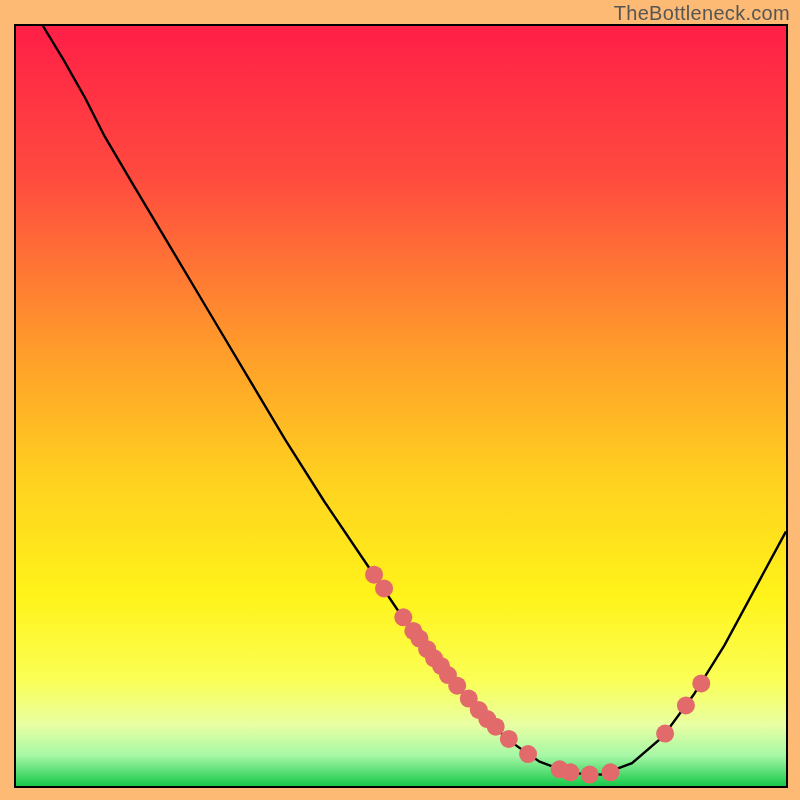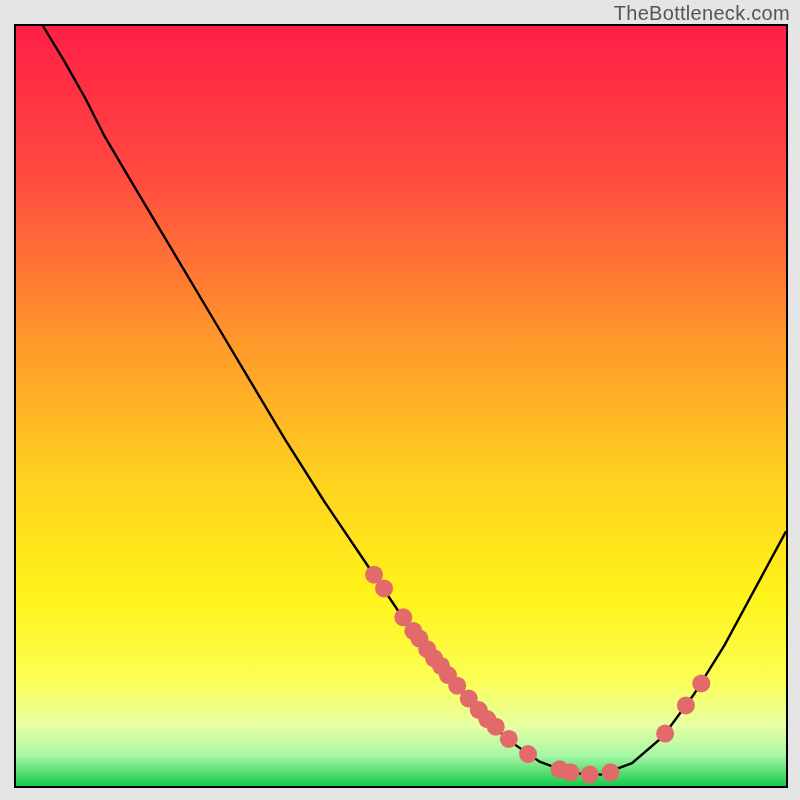--- a/index.html
+++ b/index.html
@@ -7,21 +7,21 @@
     padding: 0;
     width: 800px;
     height: 800px;
     overflow: hidden;
     font-family: Arial, Helvetica, sans-serif;
   }
   .stage {
     position: relative;
     width: 800px;
     height: 800px;
-    background: #e5e5e5;
+    background: #fdba74;
   }
   .watermark {
     position: absolute;
     top: 2px;
     right: 10px;
     color: #555;
     font-size: 20px;
     letter-spacing: 0.3px;
     z-index: 10;
   }

